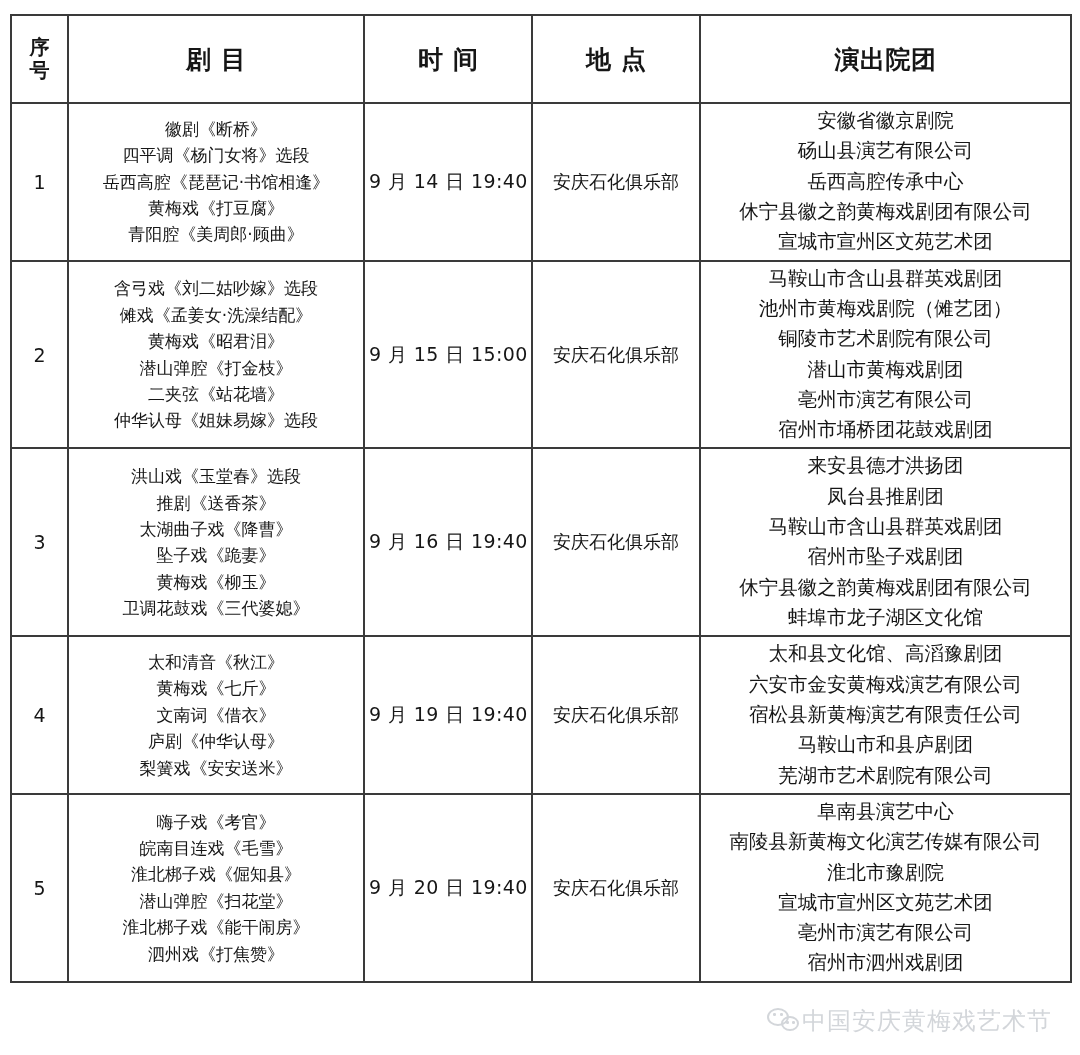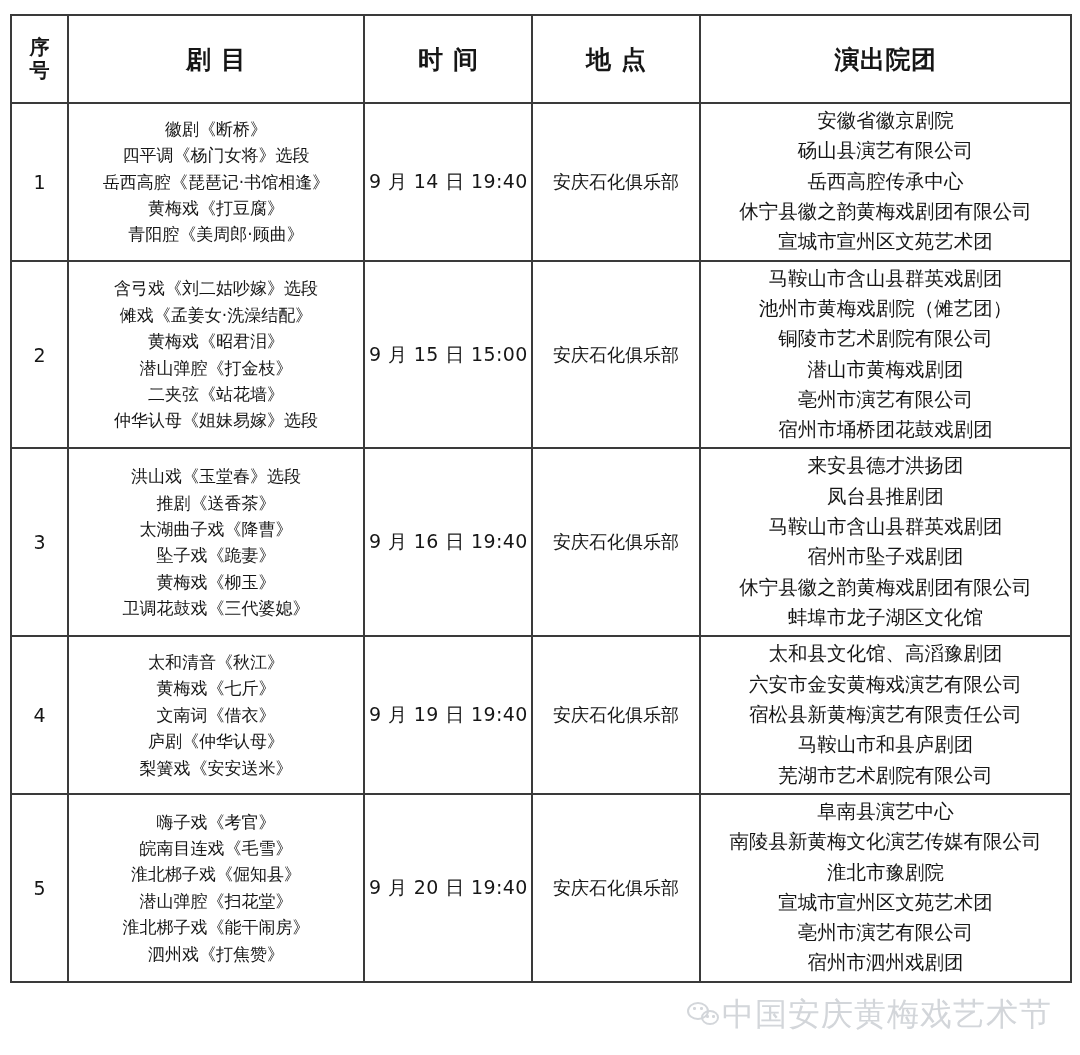--- a/index.html
+++ b/index.html
@@ -93,21 +93,21 @@
   .line { display: block; }
 
   .footer {
     position: absolute;
     right: 28px;
     bottom: 18px;
     display: flex;
     align-items: center;
     gap: 1px;
     color: #d3d6da;
-    font-size: 32px;
+    font-size: 24px;
     letter-spacing: 1px;
     user-select: none;
   }
   .wechat-icon {
     width: 34px;
     height: 28px;
     position: relative;
     flex: 0 0 auto;
   }
   .wechat-icon .b1,

